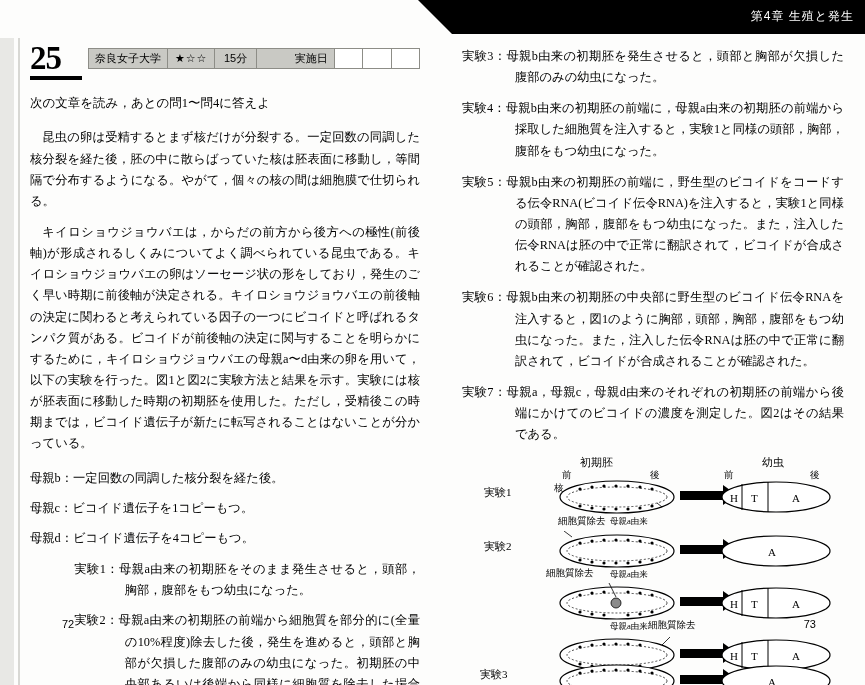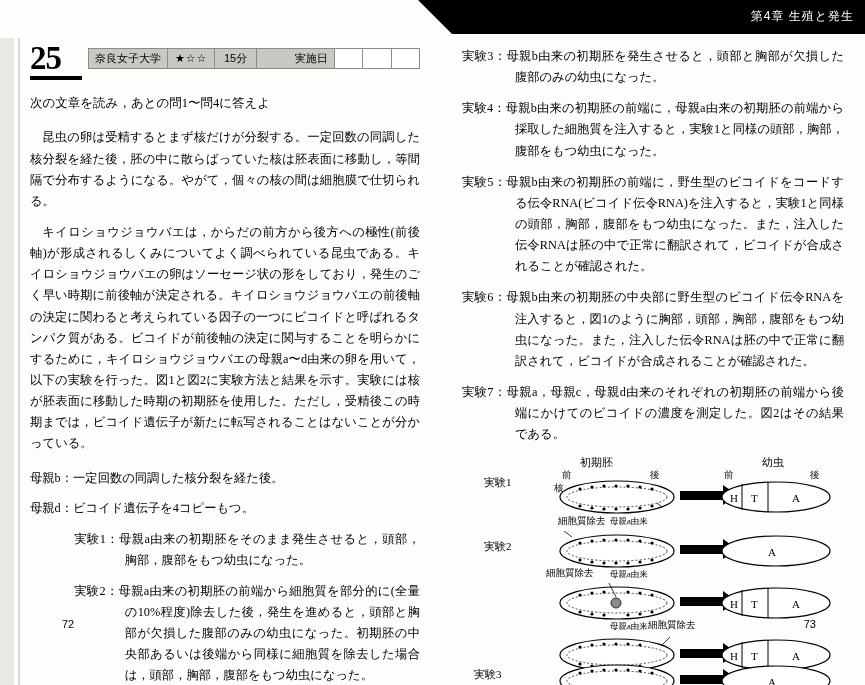--- a/index.html
+++ b/index.html
@@ -160,20 +160,21 @@
       </div>
     </div>
 
     <div class="lead">次の文章を読み，あとの問1〜問4に答えよ</div>
 
     <p class="para">昆虫の卵は受精するとまず核だけが分裂する。一定回数の同調した核分裂を経た後，胚の中に散らばっていた核は胚表面に移動し，等間隔で分布するようになる。やがて，個々の核の間は細胞膜で仕切られる。</p>
     <p class="para">キイロショウジョウバエは，からだの前方から後方への極性(前後軸)が形成されるしくみについてよく調べられている昆虫である。キイロショウジョウバエの卵はソーセージ状の形をしており，発生のごく早い時期に前後軸が決定される。キイロショウジョウバエの前後軸の決定に関わると考えられている因子の一つにビコイドと呼ばれるタンパク質がある。ビコイドが前後軸の決定に関与することを明らかにするために，キイロショウジョウバエの母親a〜d由来の卵を用いて，以下の実験を行った。図1と図2に実験方法と結果を示す。実験には核が胚表面に移動した時期の初期胚を使用した。ただし，受精後この時期までは，ビコイド遺伝子が新たに転写されることはないことが分かっている。</p>
 
     <div class="itemlist">
       <div class="item">母親b：一定回数の同調した核分裂を経た後。</div>
+      <div class="item">母親c：ビコイド遺伝子を1コピーもつ。</div>
       <div class="item">母親d：ビコイド遺伝子を4コピーもつ。</div>
     </div>
 
     <div class="exp exp-ind">実験1：母親a由来の初期胚をそのまま発生させると，頭部，胸部，腹部をもつ幼虫になった。</div>
     <div class="exp exp-ind">実験2：母親a由来の初期胚の前端から細胞質を部分的に(全量の10%程度)除去した後，発生を進めると，頭部と胸部が欠損した腹部のみの幼虫になった。初期胚の中央部あるいは後端から同様に細胞質を除去した場合は，頭部，胸部，腹部をもつ幼虫になった。</div>
 
     <div class="footer-left">72</div>
   </div>
 
   <div class="col-right">
@@ -188,21 +189,21 @@
 
       <div class="fig-label" style="left:118px;top:0px;">初期胚</div>
       <div class="fig-label" style="left:300px;top:0px;">幼虫</div>
 
       <div class="fig-label small" style="left:100px;top:14px;">前</div>
       <div class="fig-label small" style="left:188px;top:14px;">後</div>
       <div class="fig-label small" style="left:262px;top:14px;">前</div>
       <div class="fig-label small" style="left:348px;top:14px;">後</div>
       <div class="fig-label small" style="left:92px;top:27px;">核</div>
 
-      <div class="fig-label" style="left:22px;top:20px;">実験1</div>
+      <div class="fig-label" style="left:22px;top:30px;">実験1</div>
       <svg style="position:absolute;left:96px;top:22px;" width="118" height="40">
         <ellipse cx="59" cy="20" rx="57" ry="16" fill="#fff" stroke="#000" stroke-width="1.2"></ellipse>
         <ellipse cx="59" cy="20" rx="50" ry="10" fill="none" stroke="#000" stroke-width="0.7" stroke-dasharray="2,2"></ellipse>
         <circle cx="22" cy="12" r="1.6" fill="#000"></circle>
           <circle cx="34" cy="10" r="1.6" fill="#000"></circle>
         <circle cx="46" cy="9" r="1.6" fill="#000"></circle>
           <circle cx="58" cy="9" r="1.6" fill="#000"></circle>
         <circle cx="70" cy="9" r="1.6" fill="#000"></circle>
           <circle cx="82" cy="10" r="1.6" fill="#000"></circle>
         <circle cx="94" cy="12" r="1.6" fill="#000"></circle>
@@ -306,21 +307,21 @@
       <div class="arrow" style="left:218px;top:194px;"></div>
       <svg style="position:absolute;left:258px;top:180px;" width="112" height="40">
         <ellipse cx="56" cy="20" rx="54" ry="15" fill="#fff" stroke="#000" stroke-width="1.2"></ellipse>
         <line x1="22" y1="7" x2="22" y2="33" stroke="#000" stroke-width="1"></line>
         <line x1="48" y1="5" x2="48" y2="35" stroke="#000" stroke-width="1"></line>
         <text x="10" y="25" font-size="11" font-family="Liberation Serif, serif">H</text>
         <text x="31" y="25" font-size="11" font-family="Liberation Serif, serif">T</text>
         <text x="72" y="25" font-size="11" font-family="Liberation Serif, serif">A</text>
       </svg>
 
-      <div class="fig-label" style="left:12px;top:212px;">実験3</div>
+      <div class="fig-label" style="left:18px;top:212px;">実験3</div>
       <svg style="position:absolute;left:96px;top:206px;" width="118" height="40">
         <ellipse cx="59" cy="20" rx="57" ry="16" fill="#fff" stroke="#000" stroke-width="1.2"></ellipse>
         <ellipse cx="59" cy="20" rx="50" ry="10" fill="none" stroke="#000" stroke-width="0.7" stroke-dasharray="2,2"></ellipse>
         <circle cx="22" cy="12" r="1.6" fill="#000"></circle>
           <circle cx="34" cy="10" r="1.6" fill="#000"></circle>
         <circle cx="46" cy="9" r="1.6" fill="#000"></circle>
           <circle cx="58" cy="9" r="1.6" fill="#000"></circle>
         <circle cx="70" cy="9" r="1.6" fill="#000"></circle>
           <circle cx="82" cy="10" r="1.6" fill="#000"></circle>
         <circle cx="94" cy="12" r="1.6" fill="#000"></circle>

